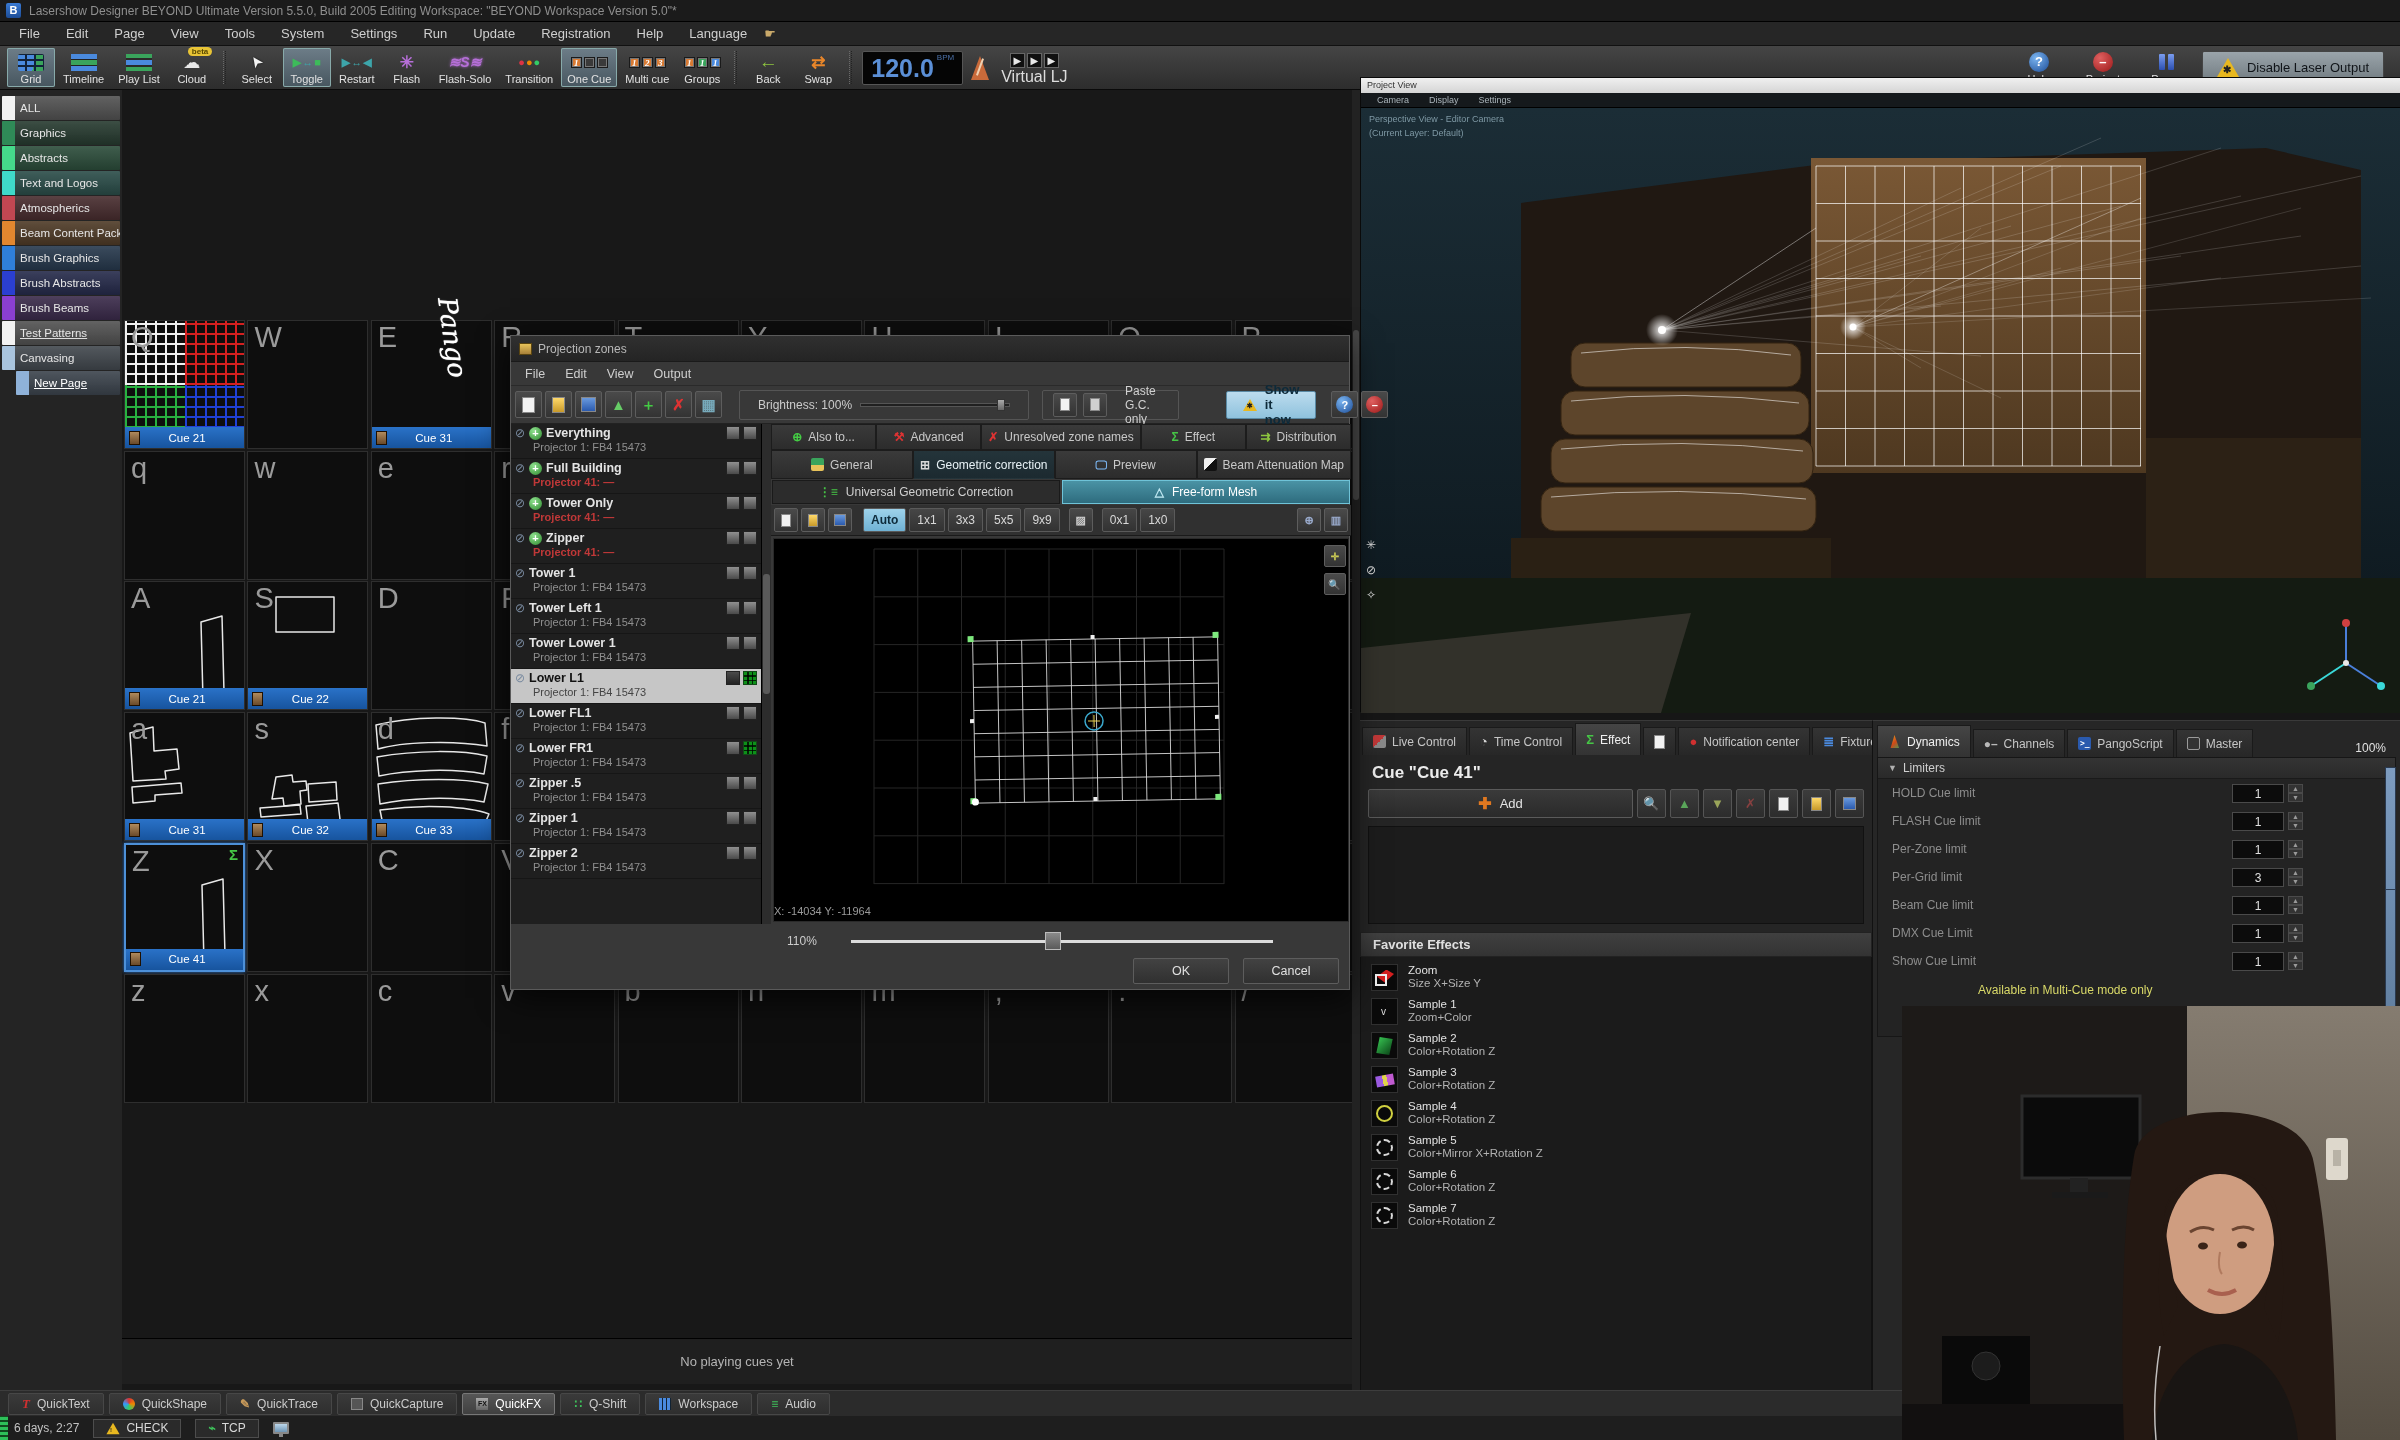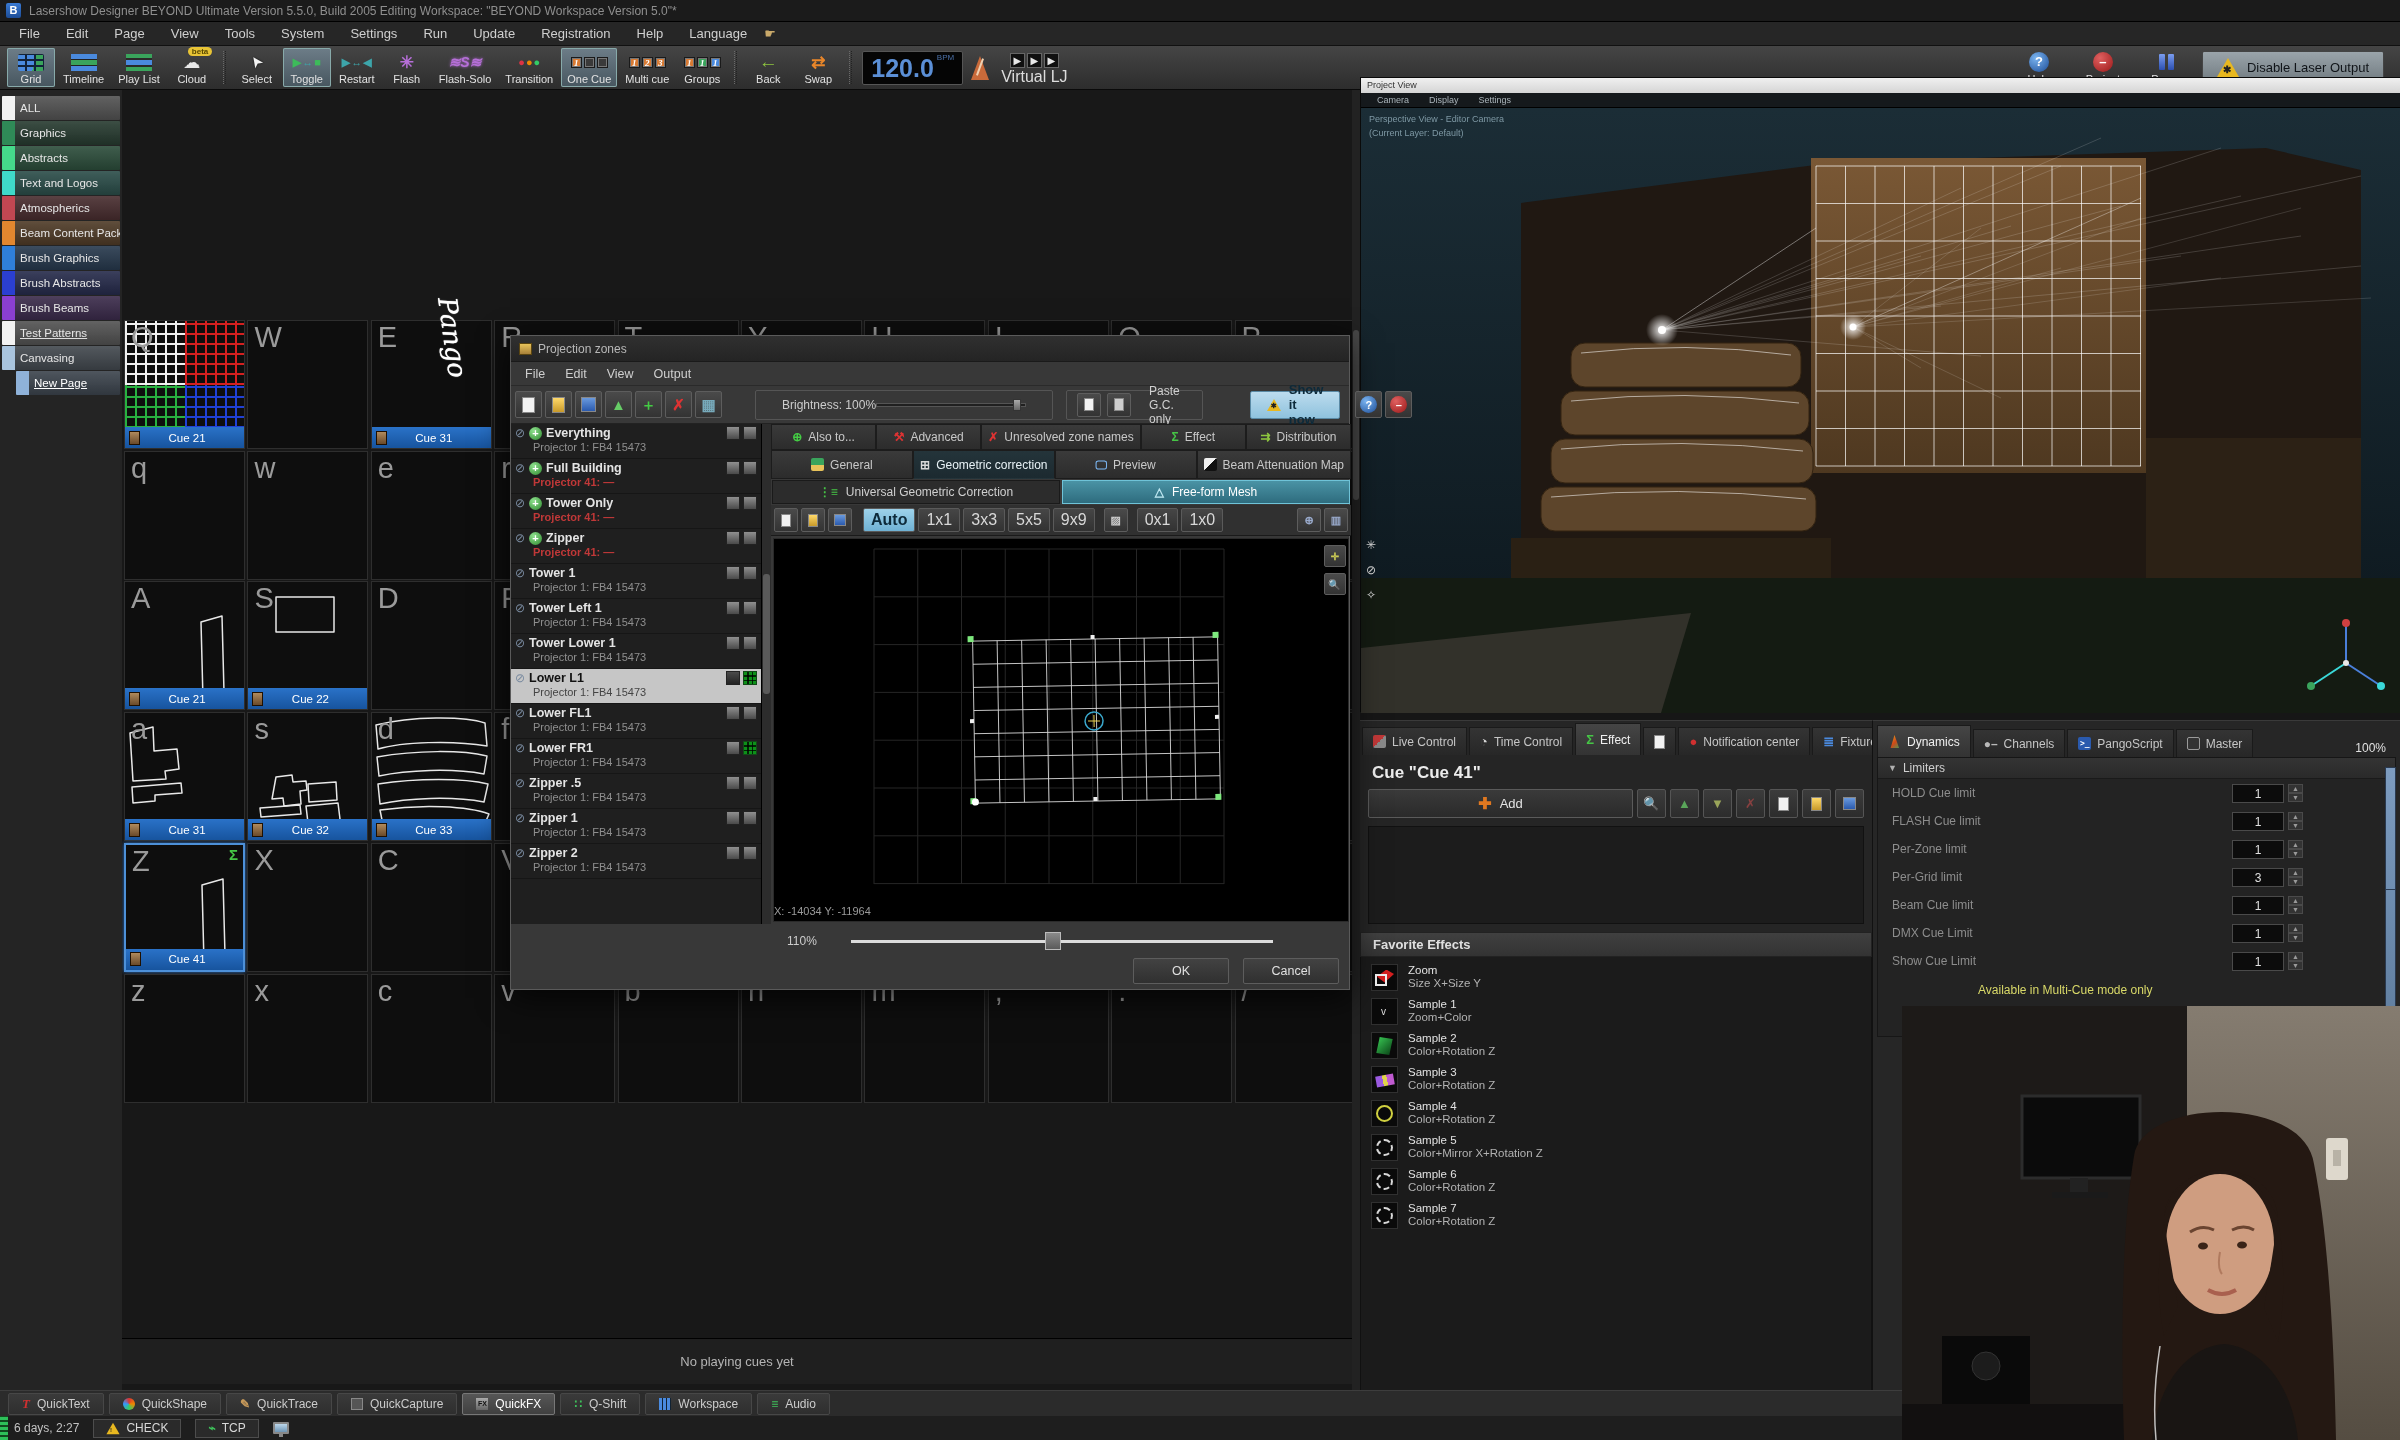--- a/index.html
+++ b/index.html
@@ -74,21 +74,21 @@
   #dlg-title .dicon{width:13px;height:12px;background:linear-gradient(#e8c35a,#a8813a);border:1px solid #5a4510}
   #dlg-title span{font-size:12px;color:#b8b8b8}
   #dlg-menus{height:24px;display:flex;align-items:center;padding:0 4px;border-bottom:1px solid #2a2a2a}
   #dlg-menus .menu-item{font-size:12.5px;line-height:24px;padding:0 10px}
   #dlg-toolbar{height:38px;display:flex;align-items:center;padding:0 4px;gap:3px;border-bottom:1px solid #222}
   .msq{width:27px;height:27px;background:linear-gradient(#4a4a4a,#333);border:1px solid #5d5d5d;border-radius:2px;display:flex;align-items:center;justify-content:center;cursor:pointer;flex:none}
   .ip{width:13px;height:16px;background:#f2f2f2;border:1px solid #888;position:relative}
   .ip.fold{background:linear-gradient(#ffd96a,#c89a2a)}
   .ip.save{background:linear-gradient(#6a9ade,#2a5aae);width:15px;height:15px}
   .gtxt{font-weight:bold;font-size:15px;line-height:15px}
-  #brightgroup{display:flex;align-items:center;border:1px solid #555;border-radius:2px;height:30px;padding:0 26px;margin-left:30px}
+  #brightgroup{display:flex;align-items:center;gap:8px;border:1px solid #555;border-radius:2px;height:30px;padding:0 18px;margin-left:14px}
   #brightgroup .blabel{font-size:12px;color:#cccccc;white-space:nowrap}
   #brightgroup .btrack{width:150px;height:4px;background:#202020;border:1px solid #555;position:relative}
   #brightgroup .bhandle{position:absolute;right:4px;top:-5px;width:8px;height:12px;background:linear-gradient(#aaa,#666);border:1px solid #333}
   #pastegroup{display:flex;align-items:center;gap:6px;border:1px solid #555;border-radius:2px;height:30px;padding:0 10px;margin-left:10px}
   #pastegc{font-size:12px;color:#d0d0d0;padding:0 12px;cursor:pointer}
   #showitnow{margin-left:44px;height:28px;display:flex;align-items:center;gap:8px;background:linear-gradient(#bcdcee,#8fc2dd);border:1px solid #5a8aa5;border-radius:2px;color:#0d2a3a;font-size:13px;font-weight:bold;padding:0 16px;cursor:pointer}
   .minitri{width:0;height:0;border-left:7px solid transparent;border-right:7px solid transparent;border-bottom:12px solid #e8b820;position:relative}
   .minitri b{position:absolute;left:-3px;top:3px;color:#222;font-size:7px}
   #dlg-body{position:absolute;left:0;top:88px;width:840px;height:500px;display:flex}
   #zonelist{width:252px;height:500px;background:#1f1f1f;border-right:1px solid #000;overflow:hidden}
@@ -107,21 +107,21 @@
   .zone.sel{background:#c6c6c6}
   .zone.sel .zname{color:#111}.zone.sel .z2{color:#444}.zone.sel .zchk{background:linear-gradient(#4a4a4a,#222)}
   #dlg-right{flex:1;height:500px;display:flex;flex-direction:column}
   .tabrow{display:flex}
   .xtab{flex:1;height:26px;background:linear-gradient(#3a3a3a,#2c2c2c);border:1px solid #1c1c1c;display:flex;align-items:center;justify-content:center;gap:6px;font-size:12px;color:#c8c8c8;cursor:pointer;white-space:nowrap;padding:0 6px}
   .xtab.tall{height:29px}
   .xtab.active{background:linear-gradient(#24343a,#1c2a30);border-bottom-color:transparent;color:#e8f2f6}
   .subtab{flex:1;height:24px;margin:1px;background:#2c2c2c;border:1px solid #1a1a1a;display:flex;align-items:center;justify-content:center;gap:8px;font-size:12px;color:#cfcfcf;cursor:pointer}
   .subtab.active{background:linear-gradient(#4a93a5,#2e6c7e);color:#fff;border-color:#6fc3d8}
   #meshbar{height:31px;display:flex;align-items:center;gap:3px;padding:0 3px;background:#303030;border-bottom:1px solid #1a1a1a}
-  .mbtn{height:24px;min-width:32px;padding:8px 7px;background:linear-gradient(#464646,#323232);border:1px solid #5a5a5a;border-radius:2px;font-size:16px;color:#d8d8d8;display:flex;align-items:center;justify-content:center;cursor:pointer}
+  .mbtn{height:24px;min-width:32px;padding:8px 7px;background:linear-gradient(#464646,#323232);border:1px solid #5a5a5a;border-radius:2px;font-size:12px;color:#d8d8d8;display:flex;align-items:center;justify-content:center;cursor:pointer}
   .mbtn.active{background:linear-gradient(#9ed2ea,#6fb1d4);color:#0d2a3a;font-weight:bold}
   .msq.small{width:24px;height:24px}
   #meshcanvas{position:relative;flex:1;background:#000;border:1px solid #2a2a2a;margin:2px;display:flex}
   #coords{position:absolute;left:0;right:0;bottom:4px;text-align:left;font-size:11px;color:#9a9a9a}
   #canv-icons{position:absolute;right:2px;top:6px;display:flex;flex-direction:column;gap:6px}
   #canv-icons .msq{width:22px;height:22px}
   #zoomrow{position:absolute;left:262px;top:592px;width:574px;height:26px;display:flex;align-items:center;gap:20px;padding:0 14px}
   #zoomlabel{font-size:12px;color:#cccccc;width:44px}
   #zoomtrack{flex:1;height:3px;background:#dcdcdc;position:relative;margin-right:60px}
   #zoomhandle{position:absolute;left:46%;top:-8px;width:16px;height:18px;background:linear-gradient(#8a8a8a,#5a5a5a);border:1px solid #bbb}

